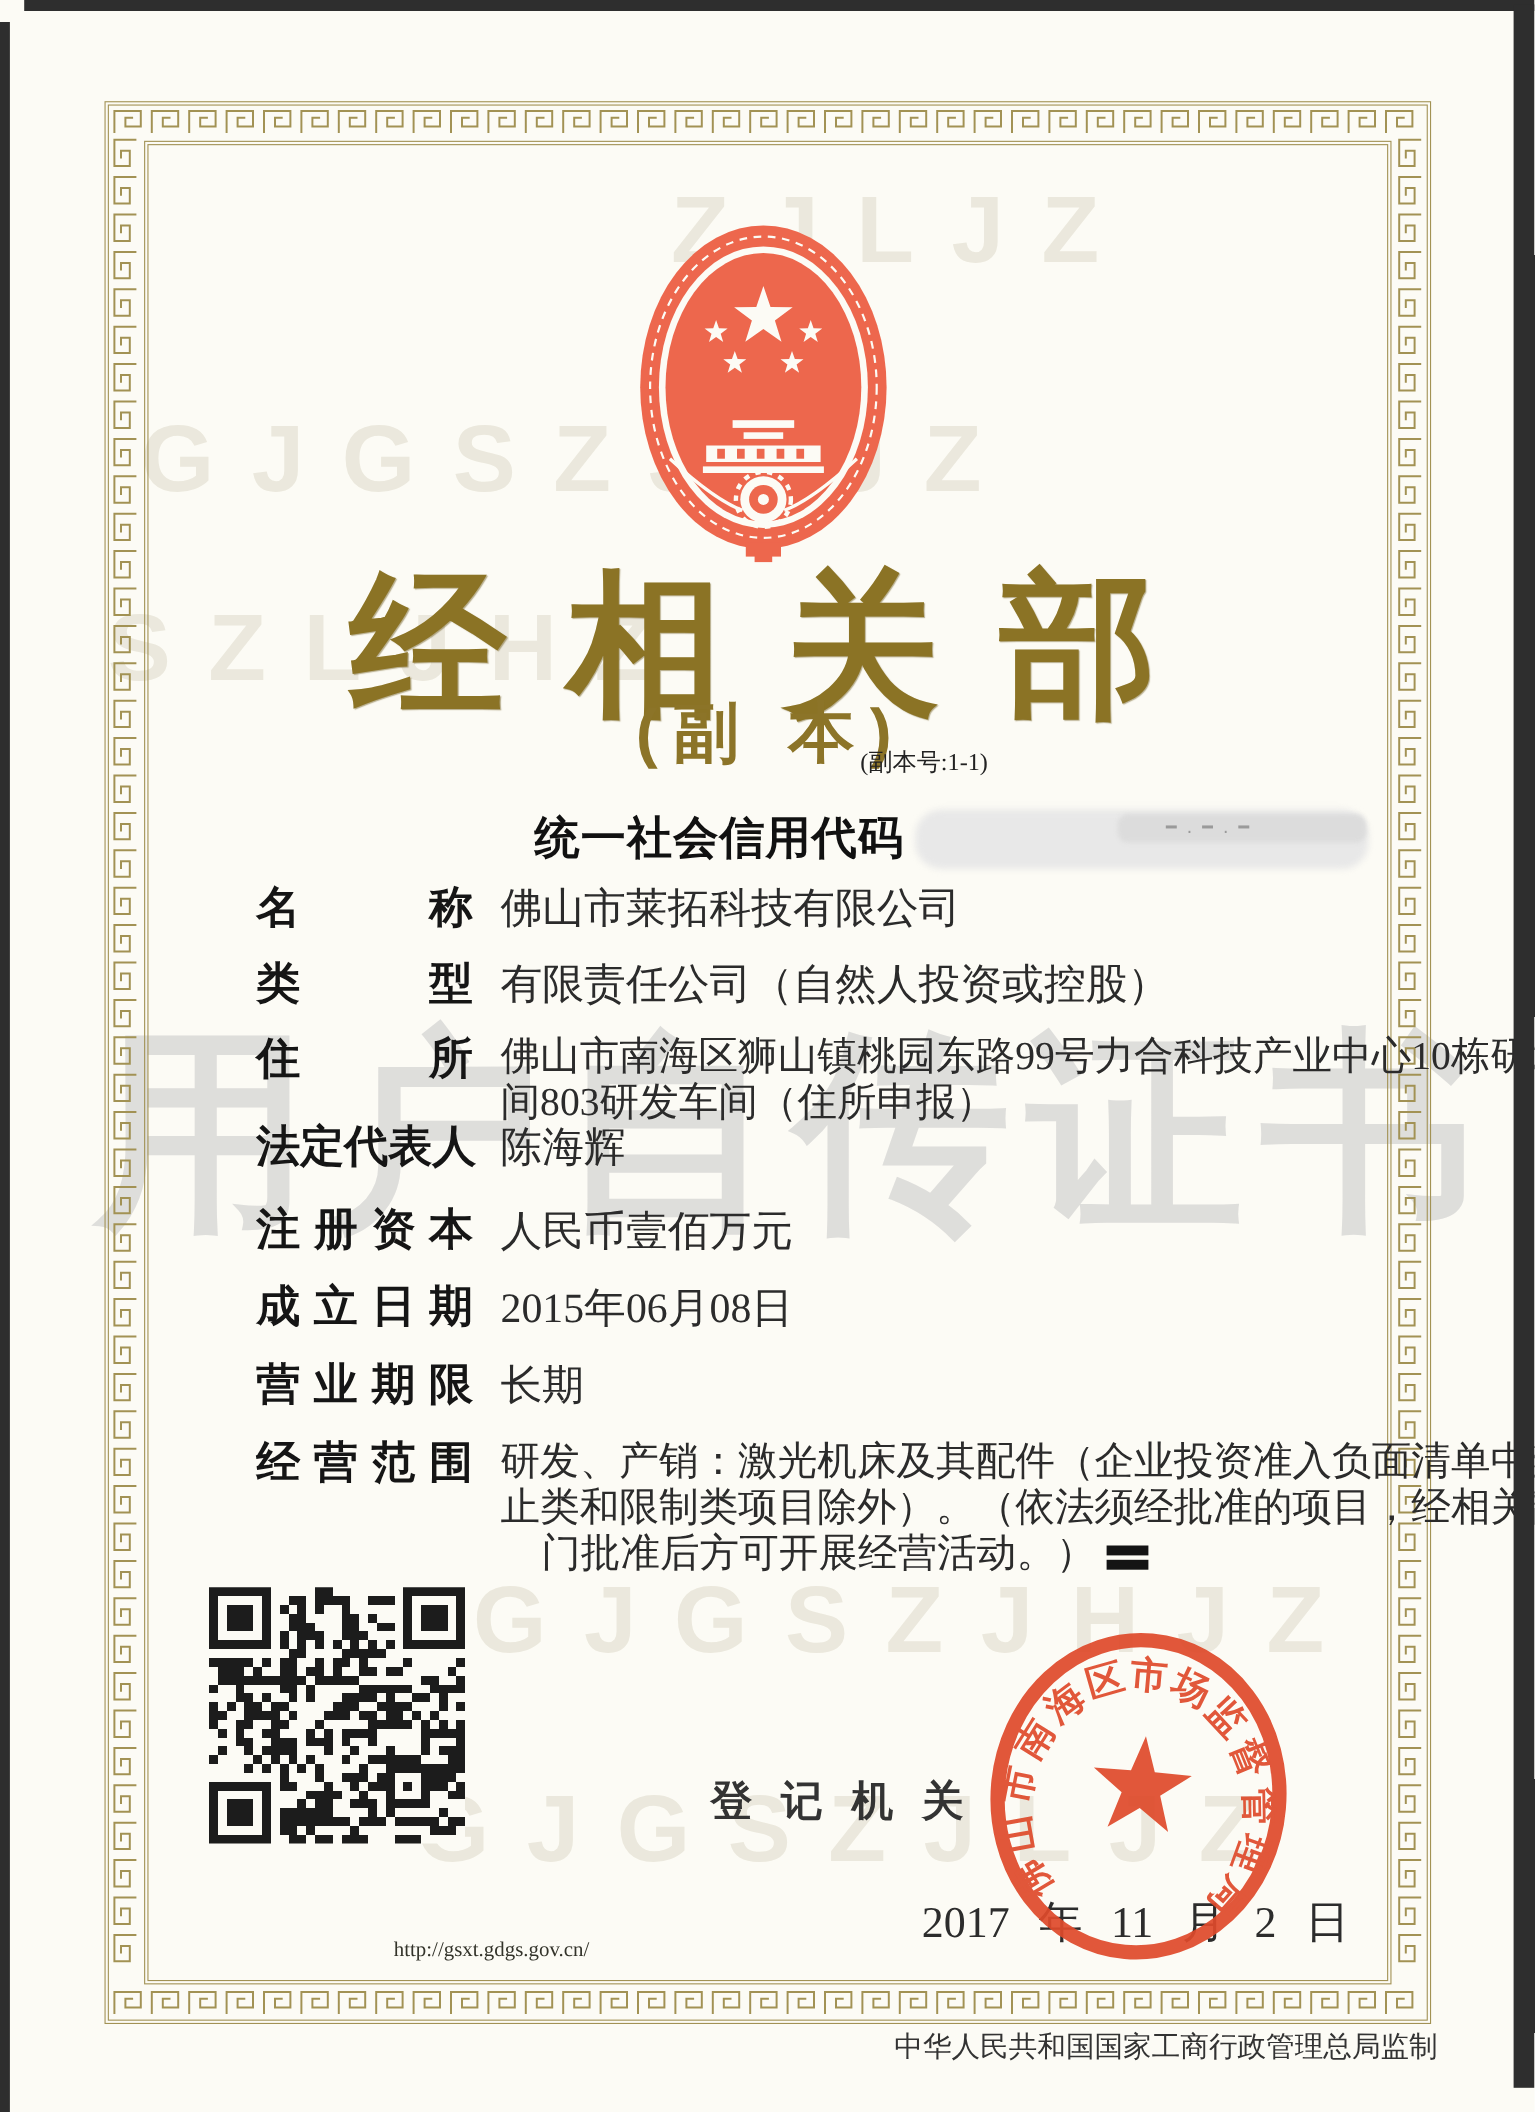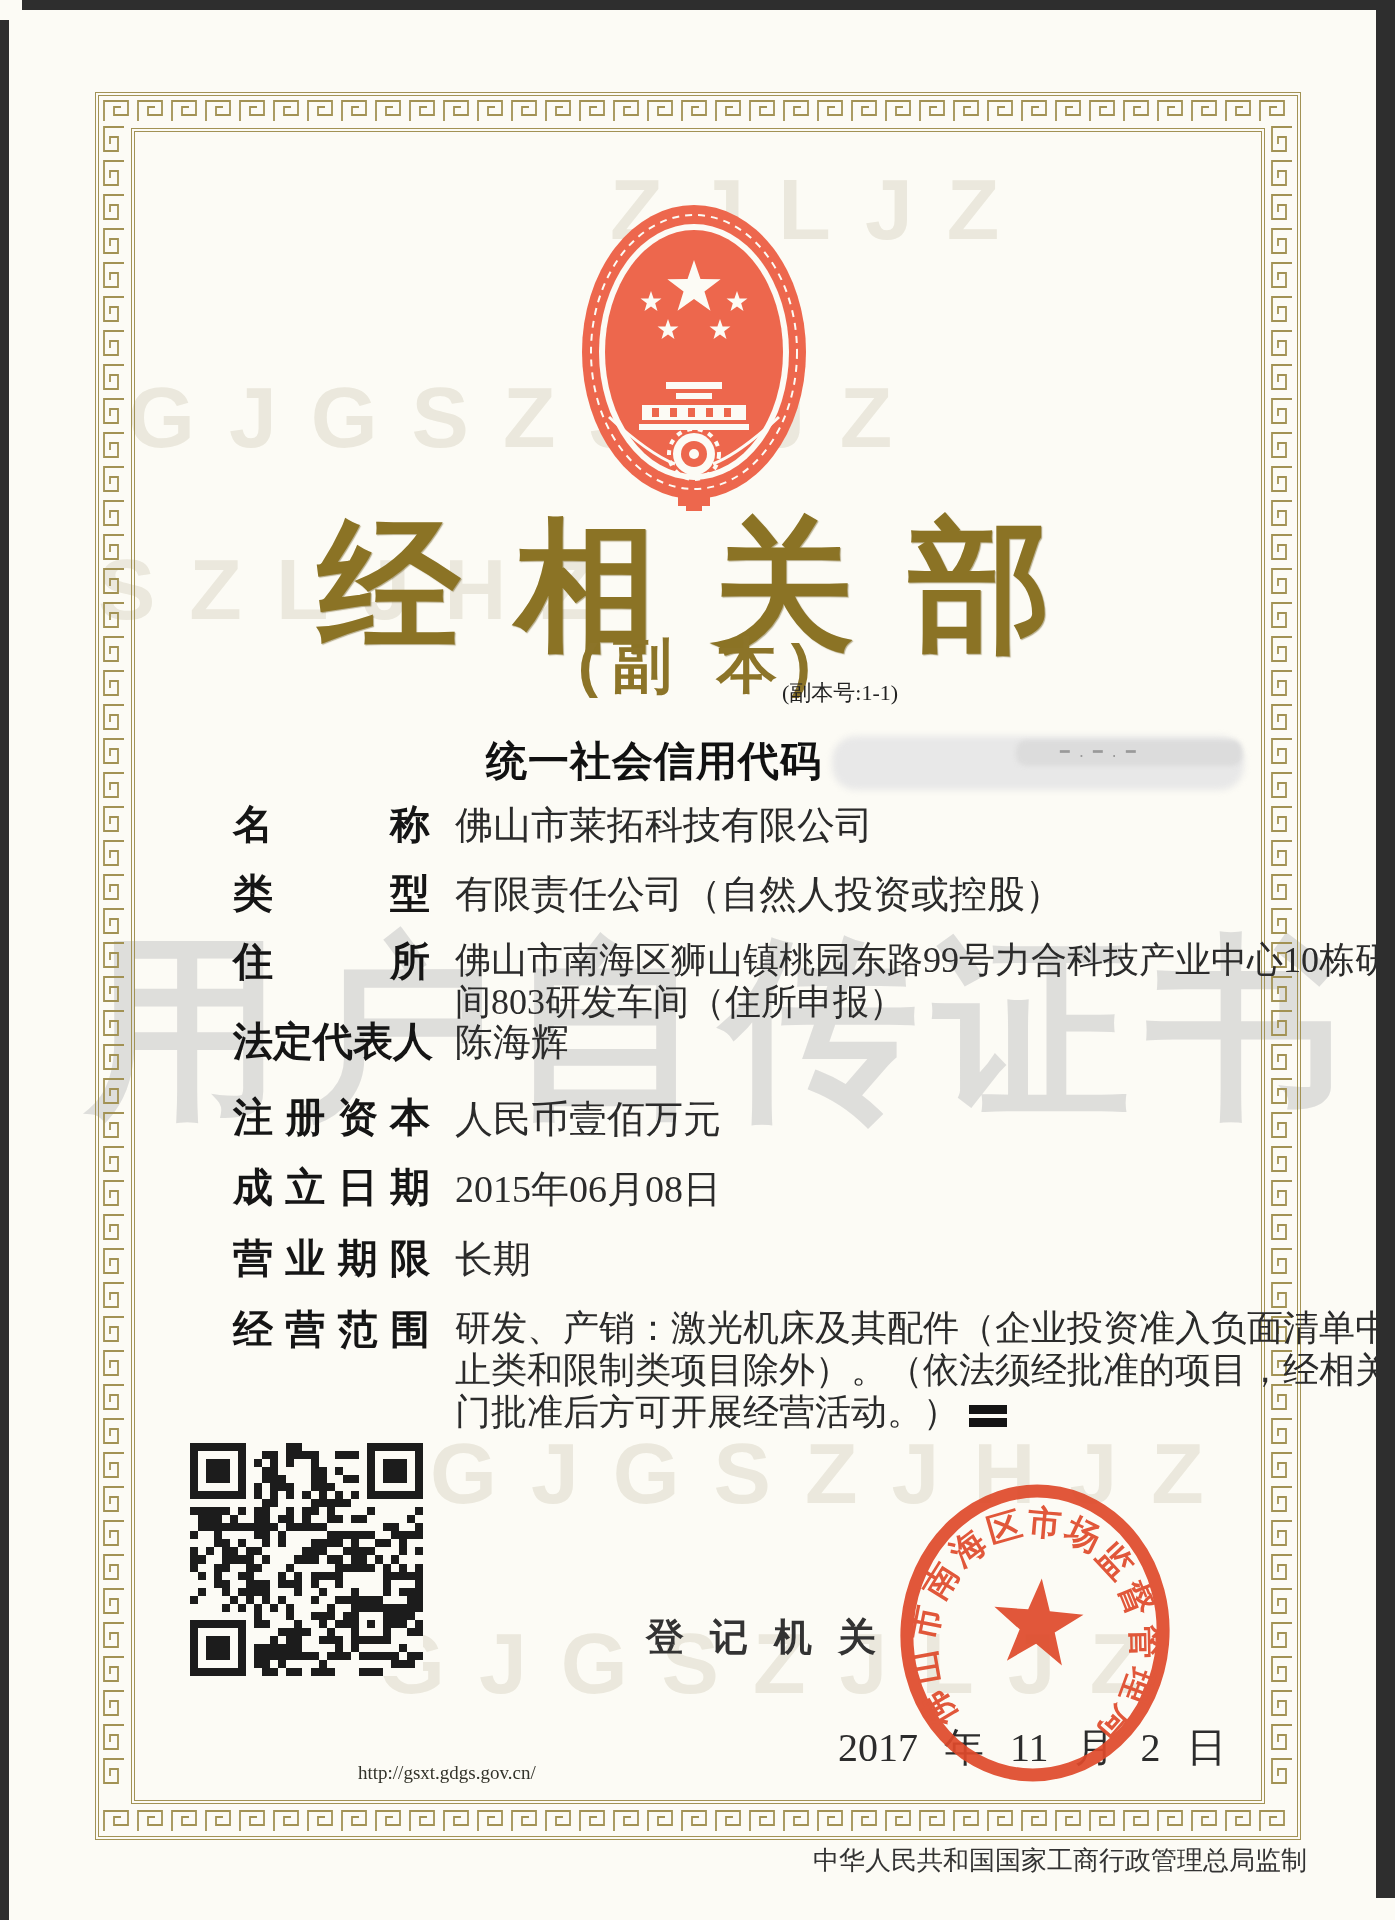--- a/index.html
+++ b/index.html
@@ -191,21 +191,21 @@
   <div class="val" style="top:1234px;">长期</div>
 
   <div class="j-label" style="top:1302px;">
       <span>经</span>
       <span>营</span>
       <span>范</span>
       <span>围</span>
     </div>
   <div class="val" style="top:1304px;font-size:36px;">研发、产销：激光机床及其配件（企业投资准入负面清单中禁</div>
   <div class="val" style="top:1346px;font-size:36px;">止类和限制类项目除外）。（依法须经批准的项目，经相关部</div>
-  <div class="val" style="top:1388px;font-size:36px;">
+  <div class="val" style="top:1388px;font-size:36px;margin-left:37px;">
     <span>门批准后方可开展经营活动。）</span><span class="mark"></span>
   </div>
 
   <svg class="qr" id="qr-svg" width="233" height="233" viewBox="0 0 29 29" shape-rendering="crispEdges">
       <rect x="0" y="0" width="29" height="29" fill="#fcfbf5"></rect>
       <rect x="12" y="0" width="1" height="1" fill="#1c1c1c"></rect>
       <rect x="13" y="0" width="1" height="1" fill="#1c1c1c"></rect>
       <rect x="9" y="1" width="1" height="1" fill="#1c1c1c"></rect>
       <rect x="10" y="1" width="1" height="1" fill="#1c1c1c"></rect>
       <rect x="12" y="1" width="1" height="1" fill="#1c1c1c"></rect>

